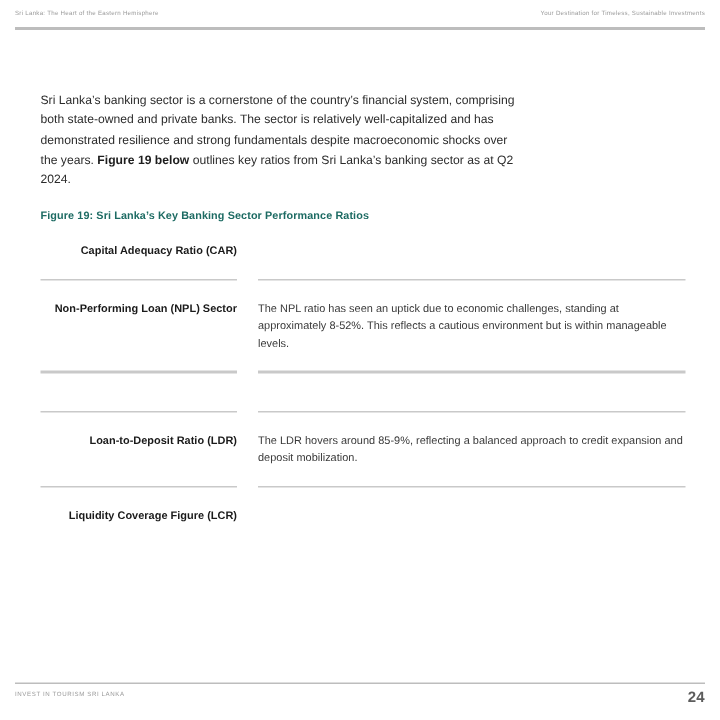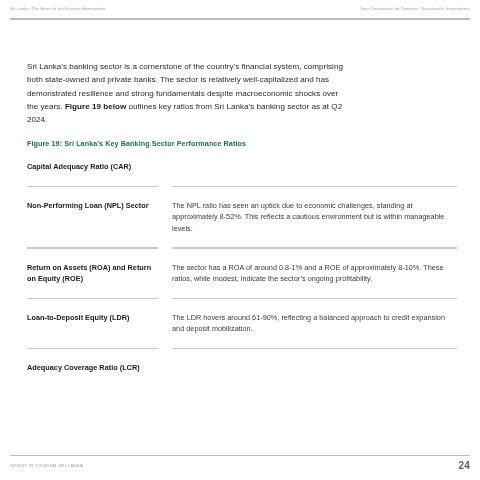--- a/index.html
+++ b/index.html
@@ -89,20 +89,21 @@
   }
   .ratio-label {
     width: 131px;
     flex: 0 0 131px;
     font-size: 7.3px;
     font-weight: 700;
     line-height: 11.6px;
     color: #1a1a1a;
     letter-spacing: 0.01px;
     padding-top: 1px;
+    text-align: right;
   }
   .ratio-gap {
     width: 14px;
     flex: 0 0 14px;
   }
   .ratio-desc {
     flex: 1 1 auto;
     font-size: 7.3px;
     line-height: 11.6px;
     color: #3a3a3a;
@@ -144,21 +145,21 @@
     height: 1.2px;
     background: #bdbdbd;
   }
   .footer {
     position: absolute;
     left: 10px;
     top: 461px;
     width: 460px;
     display: flex;
     justify-content: space-between;
-    align-items: center;
+    align-items: flex-start;
   }
   .footer-text {
     font-size: 4.1px;
     letter-spacing: 0.4px;
     color: #9a9a9a;
     line-height: 1;
     white-space: nowrap;
   }
   .page-number {
     font-size: 10px;
@@ -203,48 +204,43 @@
       <div class="ratio-desc">The NPL ratio has seen an uptick due to economic challenges, standing at approximately 8-52%. This reflects a cautious environment but is within manageable levels.</div>
     </div>
     <div class="row-pad-bottom"></div>
     <div class="row-divider">
       <div class="seg-left"></div>
       <div class="seg-spacer"></div>
       <div class="seg-right"></div>
     </div>
     <div class="row-pad-after-rule"></div>
 
-    <div class="ratio-row">
-      <div class="ratio-label">Return on Assets (ROA) and Return on Equity (ROE)</div>
-      <div class="ratio-gap"></div>
-      <div class="ratio-desc">The sector has a ROA of around 0.8-1% and a ROE of approximately 8-10%. These ratios, while modest, indicate the sector’s ongoing profitability.</div>
-    </div>
-    <div class="row-pad-bottom"></div>
-    <div class="row-divider">
-      <div class="seg-left"></div>
-      <div class="seg-spacer"></div>
-      <div class="seg-right"></div>
-    </div>
-    <div class="row-pad-after-rule"></div>
-
-    <div class="ratio-row">
-      <div class="ratio-label">Loan-to-Deposit Equity (LDR)</div>
-      <div class="ratio-gap"></div>
-      <div class="ratio-desc">The LDR hovers around 61-90%, reflecting a balanced approach to credit expansion and deposit mobilization.</div>
-    </div>
-    <div class="row-pad-bottom"></div>
-    <div class="row-divider">
-      <div class="seg-left"></div>
-      <div class="seg-spacer"></div>
-      <div class="seg-right"></div>
-    </div>
-    <div class="row-pad-after-rule"></div>
-
-    <div class="ratio-row">
-      <div class="ratio-label">Adequacy Coverage Ratio (LCR)</div>
+    <div class="row-pad-bottom"></div>
+    <div class="row-divider">
+      <div class="seg-left"></div>
+      <div class="seg-spacer"></div>
+      <div class="seg-right"></div>
+    </div>
+    <div class="row-pad-after-rule"></div>
+
+    <div class="ratio-row">
+      <div class="ratio-label">Loan-to-Deposit Ratio (LDR)</div>
+      <div class="ratio-gap"></div>
+      <div class="ratio-desc">The LDR hovers around 85-9%, reflecting a balanced approach to credit expansion and deposit mobilization.</div>
+    </div>
+    <div class="row-pad-bottom"></div>
+    <div class="row-divider">
+      <div class="seg-left"></div>
+      <div class="seg-spacer"></div>
+      <div class="seg-right"></div>
+    </div>
+    <div class="row-pad-after-rule"></div>
+
+    <div class="ratio-row">
+      <div class="ratio-label">Liquidity Coverage Figure (LCR)</div>
       <div class="ratio-gap"></div>
     </div>
 
   </div>
 
   <div class="footer-rule"></div>
   <div class="footer">
     <span class="footer-text">INVEST IN TOURISM SRI LANKA</span>
     <span class="page-number">24</span>
   </div>

